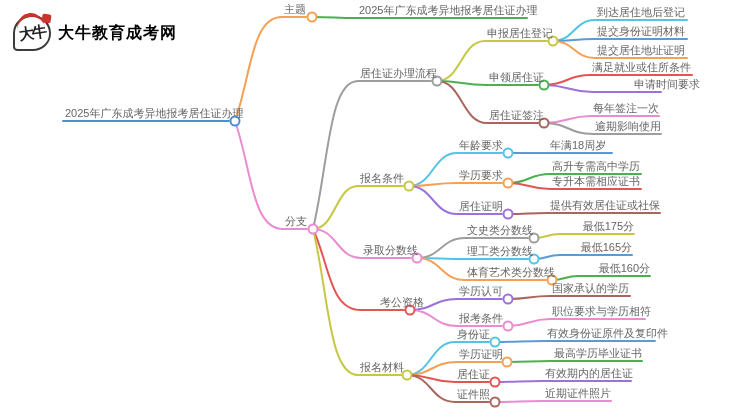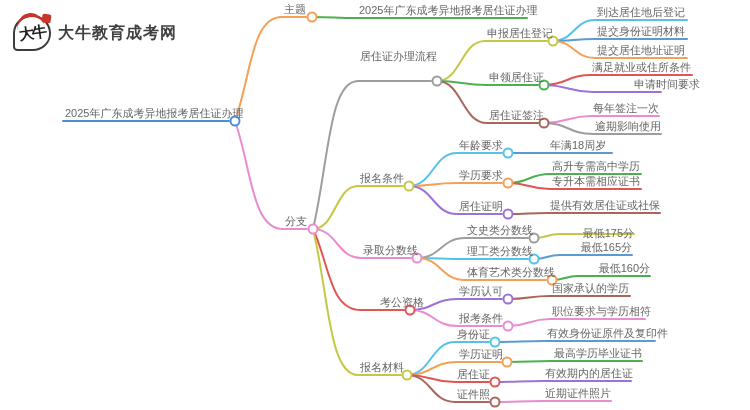--- a/index.html
+++ b/index.html
@@ -29,21 +29,21 @@
   }
   .logo-seal{
     position:absolute;top:-3px;right:-2px;width:9px;height:9px;
     background:#c9352b;border-radius:2px;transform:rotate(8deg);
   }
   .logo-chars{
     font-family:"DejaVu Serif","Liberation Serif",serif;
     font-weight:bold;font-size:15px;color:#222;transform:rotate(-8deg);
     letter-spacing:-2px;
   }
-  .logo-brand{color:#404040;font-weight:bold;font-size:16px;line-height:18px;letter-spacing:1px;}
+  .logo-brand{color:#000000;font-weight:bold;font-size:16px;line-height:18px;letter-spacing:1px;}
   .logo-domain{color:#2c8a47;font-weight:bold;font-size:12px;line-height:14px;letter-spacing:0.5px;}
 </style>
 </head>
 <body>
 
 <svg id="mm-svg" width="750" height="410" viewBox="0 0 750 410">
     <path d="M235 121 C251.45 74.19999999999999 251.45 17 282 17" fill="none" stroke="#f5a054" stroke-width="2" stroke-linecap="round"></path>
     <path d="M312 17 C334.5 17 334.5 18 357 18" fill="none" stroke="#4cb050" stroke-width="2" stroke-linecap="round"></path>
     <path d="M235 121 C251.8 169.6 251.8 229 283 229" fill="none" stroke="#ea8cd0" stroke-width="2" stroke-linecap="round"></path>
     <path d="M313 229 C328.75 162.39999999999998 328.75 81 358 81" fill="none" stroke="#9d9d9d" stroke-width="2" stroke-linecap="round"></path>
@@ -153,42 +153,42 @@
     <circle cx="507" cy="362" r="4.5" fill="#ffffff" stroke="#f5a054" stroke-width="2"></circle>
     <circle cx="495" cy="382" r="4.5" fill="#ffffff" stroke="#e25553" stroke-width="2"></circle>
     <circle cx="495" cy="402" r="4.5" fill="#ffffff" stroke="#aa655c" stroke-width="2"></circle>
   </svg>
 
 <div id="labels">
     <div class="lbl" style="left: 63px; top: 106px; width: 166px;">2025年广东成考异地报考居住证办理</div>
     <div class="lbl" style="left: 282px; top: 2px; width: 24px;">主题</div>
     <div class="lbl" style="left: 357px; top: 3px; width: 170px;">2025年广东成考异地报考居住证办理</div>
     <div class="lbl" style="left: 283px; top: 214px; width: 24px;">分支</div>
-    <div class="lbl" style="left: 358px; top: 49px; width: 73px;">居住证办理流程</div>
+    <div class="lbl" style="left: 358px; top: 66px; width: 73px;">居住证办理流程</div>
     <div class="lbl" style="left: 485px; top: 26px; width: 62px;">申报居住登记</div>
     <div class="lbl" style="left: 595px; top: 5px; width: 92px;">到达居住地后登记</div>
     <div class="lbl" style="left: 595px; top: 24px; width: 92px;">提交身份证明材料</div>
     <div class="lbl" style="left: 595px; top: 43px; width: 92px;">提交居住地址证明</div>
     <div class="lbl" style="left: 487px; top: 70px; width: 51px;">申领居住证</div>
     <div class="lbl" style="left: 590px; top: 60px; width: 102px;">满足就业或住所条件</div>
     <div class="lbl" style="left: 593px; top: 77px; width: 68px; margin-left: 39px;">申请时间要求</div>
     <div class="lbl" style="left: 487px; top: 108px; width: 51px;">居住证签注</div>
     <div class="lbl" style="left: 591px; top: 101px; width: 68px;">每年签注一次</div>
     <div class="lbl" style="left: 593px; top: 119px; width: 68px;">逾期影响使用</div>
     <div class="lbl" style="left: 358px; top: 171px; width: 45px;">报名条件</div>
     <div class="lbl" style="left: 457px; top: 138px; width: 45px;">年龄要求</div>
     <div class="lbl" style="left: 548px; top: 138px; width: 64px;">年满18周岁</div>
     <div class="lbl" style="left: 457px; top: 168px; width: 45px;">学历要求</div>
     <div class="lbl" style="left: 550px; top: 159px; width: 91px;">高升专需高中学历</div>
     <div class="lbl" style="left: 550px; top: 174px; width: 91px;">专升本需相应证书</div>
     <div class="lbl" style="left: 457px; top: 199px; width: 45px;">居住证明</div>
     <div class="lbl" style="left: 548px; top: 198px; width: 112px;">提供有效居住证或社保</div>
     <div class="lbl" style="left: 361px; top: 243px; width: 50px;">录取分数线</div>
     <div class="lbl" style="left: 465px; top: 223px; width: 63px;">文史类分数线</div>
-    <div class="lbl alignright" style="left: 560px; top: 226px; width: 74px;">最低175分</div>
+    <div class="lbl alignright" style="left: 560px; top: 219px; width: 74px;">最低175分</div>
     <div class="lbl" style="left: 465px; top: 244px; width: 63px;">理工类分数线</div>
     <div class="lbl alignright" style="left: 560px; top: 240px; width: 72px;">最低165分</div>
     <div class="lbl" style="left: 465px; top: 265px; width: 81px;">体育艺术类分数线</div>
     <div class="lbl alignright" style="left: 578px; top: 261px; width: 72px;">最低160分</div>
     <div class="lbl" style="left: 378px; top: 295px; width: 43px;">考公资格</div>
     <div class="lbl" style="left: 457px; top: 284px; width: 45px;">学历认可</div>
     <div class="lbl" style="left: 550px; top: 281px; width: 80px;">国家承认的学历</div>
     <div class="lbl" style="left: 457px; top: 311px; width: 45px;">报考条件</div>
     <div class="lbl" style="left: 550px; top: 304px; width: 95px;">职位要求与学历相符</div>
     <div class="lbl" style="left: 358px; top: 360px; width: 43px;">报名材料</div>

